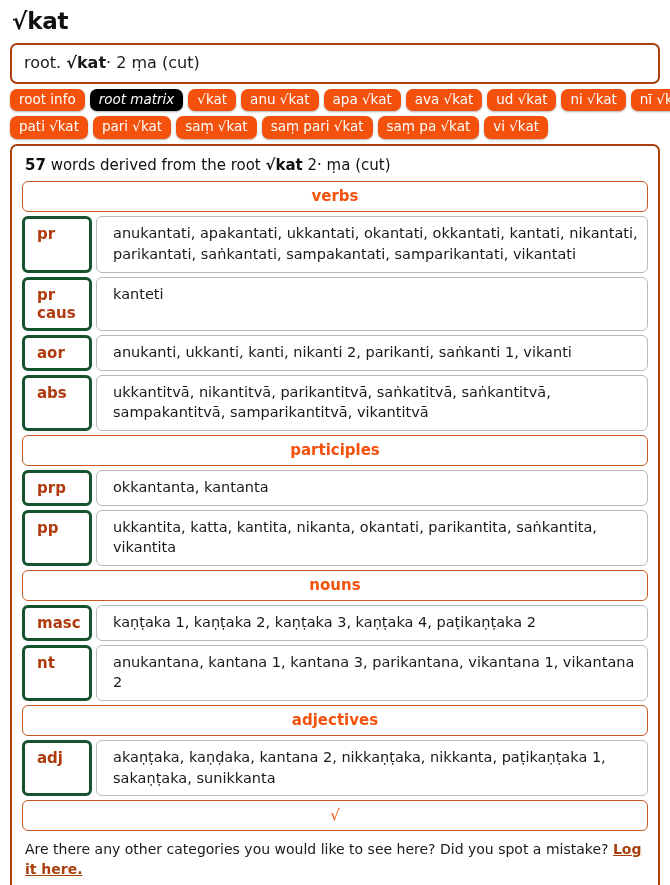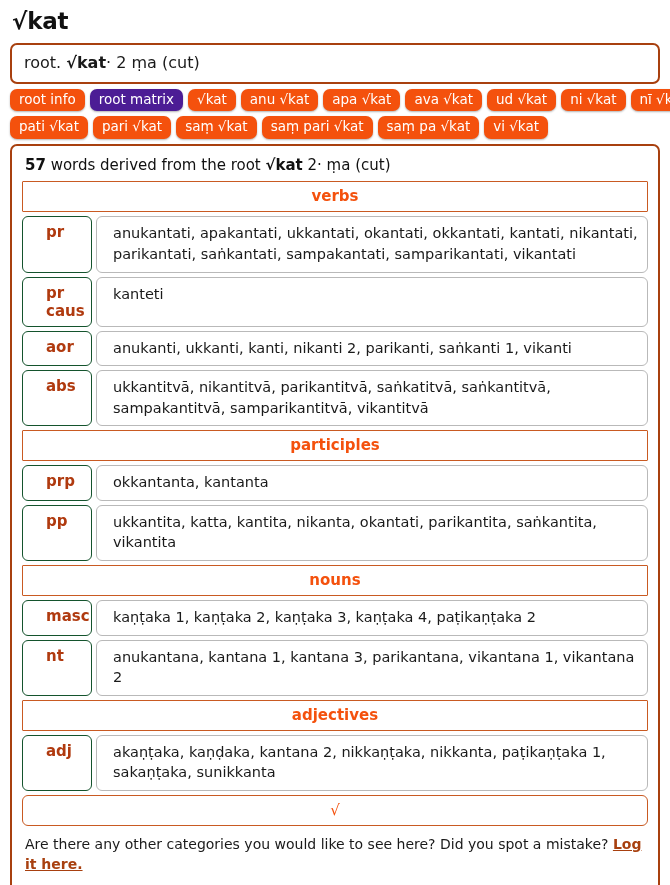--- a/index.html
+++ b/index.html
@@ -62,21 +62,22 @@
     border-radius: 7px;
     padding: 3px 9px 4px 9px;
     font-size: 13.5px;
     line-height: 1.15;
     white-space: nowrap;
     box-shadow: 0 1px 2px rgba(0,0,0,0.30);
     cursor: pointer;
     user-select: none;
   }
   .chip.active {
-    background: #4c1d95;
+    background: #000000;
+    font-style: italic;
   }
 
   
   .results-panel {
     border: 2px solid #a8400f;
     border-radius: 7px;
     margin-top: 3px;
     padding: 8px 10px 10px 10px;
     box-sizing: border-box;
   }
@@ -89,41 +90,41 @@
   .summary-line .b { font-weight: bold; margin-top: 7px; }
 
   
   .matrix {
     display: flex;
     flex-direction: column;
     gap: 4px;
   }
   .section-head {
     border: 1px solid #c95a22;
-    border-radius: 1px;
+    border-radius: 6px;
     text-align: center;
     color: #f4510d;
     font-weight: bold;
     font-size: 15px;
     padding: 5px 0 6px 0;
   }
   .matrix-row {
     display: flex;
     gap: 4px;
     align-items: stretch;
   }
   .cell-label {
     flex: 0 0 70px;
     width: 70px;
-    border: 1px solid #14532d;
+    border: 3px solid #14532d;
     border-radius: 6px;
     color: #b03a0f;
     font-weight: bold;
     font-size: 15px;
-    padding: 6px 0 6px 23px;
+    padding: 6px 0 6px 12px;
     box-sizing: border-box;
   }
   .cell-values {
     flex: 1 1 auto;
     border: 1px solid #b9b9b9;
     border-radius: 6px;
     padding: 6px 8px 7px 16px;
     font-size: 14.5px;
     line-height: 1.42;
     color: #1a1a1a;

